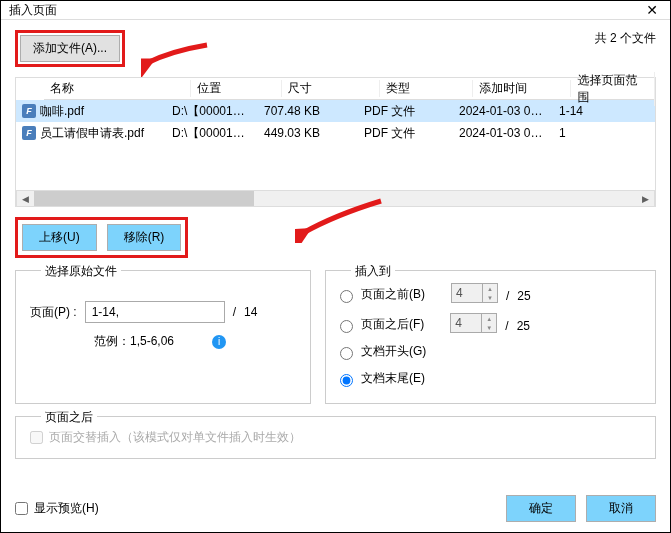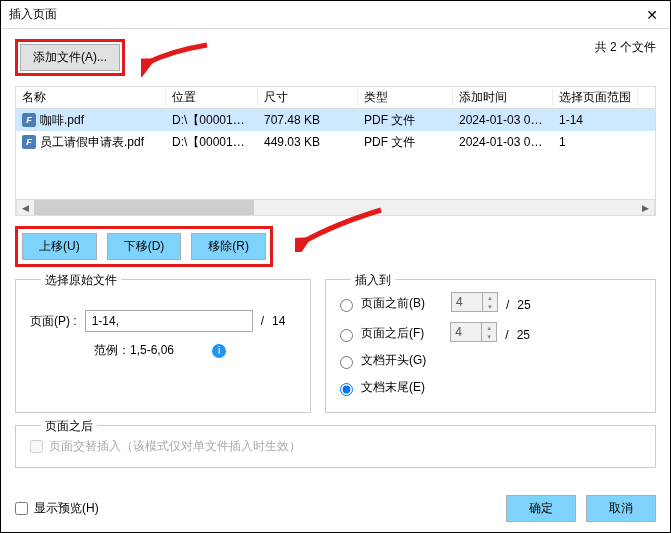--- a/index.html
+++ b/index.html
@@ -1,28 +1,28 @@
 <!DOCTYPE html>
 <html><head>
 <meta charset="utf-8">
 <style>
 * { box-sizing: border-box; margin: 0; padding: 0; font-family: "Microsoft YaHei", sans-serif; font-size: 12px; }
 body { background: #fff; width: 671px; height: 533px; border: 1px solid #000; position: relative; }
-.titlebar { height: 28px; display: flex; align-items: center; padding: 0 8px; border-bottom: 1px solid #ddd; }
+.titlebar { height: 19px; display: flex; align-items: center; padding: 0 8px; border-bottom: 1px solid #ddd; }
 .titlebar .title { flex: 1; }
 .close-x { font-size: 14px; cursor: pointer; padding: 0 4px; }
 .content { padding: 10px 14px; }
 .toprow { display: flex; margin-bottom: 10px; }
 .add-btn { padding: 4px 12px; background: #e1e1e1; border: 1px solid #adadad; cursor: pointer; }
 .hi1 { border: 3px solid #e21a1a; padding: 2px; display: inline-block; }
 .arrow1 { position: absolute; left: 140px; top: 40px; }
 .count { margin-left: auto; }
 .table { border: 1px solid #ddd; border-bottom: none; }
 .thead, .trow { display: flex; align-items: center; height: 22px; }
-.thead { background: #fff; border-bottom: 1px solid #ddd; }
+.thead { background: #fff; border-bottom: 1px solid #ddd; margin-left: 28px; }
 .thead .cell { border-right: 1px solid #eee; padding: 0 6px; }
 .trow .cell { padding: 0 6px; overflow: hidden; white-space: nowrap; text-overflow: ellipsis; }
 .trow.selected { background: #cde8ff; }
 .cell.name { width: 150px; display: flex; align-items: center; gap: 4px; }
 .cell.loc { width: 92px; }
 .cell.size { width: 100px; }
 .cell.type { width: 95px; }
 .cell.time { width: 100px; }
 .cell.range { width: 85px; }
 .ficon { width: 14px; height: 14px; background: #4a7ebb; border-radius: 2px; display: inline-flex; align-items: center; justify-content: center; color: #fff; font-size: 9px; font-weight: bold; font-style: italic; }
@@ -34,21 +34,21 @@
 .btnrow { margin-top: 10px; position: relative; }
 .hi2 { border: 3px solid #e21a1a; padding: 4px; display: inline-flex; gap: 10px; }
 .btn { padding: 4px 16px; background: #7dd3fc; border: 1px solid #adadad; cursor: pointer; }
 .arrow2 { position: absolute; left: 280px; top: -20px; }
 .panels { display: flex; gap: 14px; margin-top: 12px; }
 .fieldset { border: 1px solid #ccc; padding: 12px 14px 16px; position: relative; }
 .legend { position: absolute; top: -8px; left: 25px; background: #fff; padding: 0 4px; }
 .fs-left { width: 296px; }
 .fs-right { flex: 1; }
 .pagerow { display: flex; align-items: center; gap: 8px; margin-top: 18px; }
-.pginput { width: 168px; padding: 3px 6px; border: 1px solid #aaa; }
+.pginput { width: 140px; padding: 3px 6px; border: 1px solid #aaa; }
 .example { display: flex; align-items: center; gap: 8px; margin-top: 10px; margin-left: 64px; }
 .info-icon { width: 14px; height: 14px; border-radius: 50%; background: #2196f3; color: #fff; display: inline-flex; align-items: center; justify-content: center; font-size: 10px; margin-left: 30px; }
 .radio-row { display: flex; align-items: flex-end; gap: 8px; margin-bottom: 10px; }
 .radio { width: 13px; height: 13px; }
 .spin { display: inline-flex; border: 1px solid #aaa; background: #f0f0f0; color: #888; }
 .spin input { width: 30px; border: none; padding: 2px 4px; background: #f0f0f0; text-align: left; }
 .spin-btns { display: flex; flex-direction: column; border-left: 1px solid #aaa; }
 .spin-b { width: 14px; height: 9px; font-size: 6px; display: flex; align-items: center; justify-content: center; cursor: pointer; }
 .fs-mode { margin-top: 12px; border: 1px solid #ccc; padding: 12px 14px; position: relative; }
 .chk-disabled { color: #aaa; display: flex; align-items: center; gap: 6px; }
@@ -125,21 +125,20 @@
     <svg class="arrow2" width="90" height="46">
       <defs>
           <marker id="ah2" markerWidth="8" markerHeight="8" refX="2" refY="4" orient="auto">
             <path d="M8,0 L0,4 L8,8 Z" fill="#e21a1a"></path>
           </marker>
         </defs>
       <path d="M86,4 Q40,18 8,36" stroke="#e21a1a" stroke-width="5" fill="none" marker-end="url(#ah2)"></path>
     </svg>
     <span class="hi2">
       <button class="btn">上移(U)</button>
-      <button class="btn">下移(D)</button>
       <button class="btn">移除(R)</button>
     </span>
   </div>
 
   <div class="panels">
     <div class="fieldset fs-left">
       <span class="legend">选择原始文件</span>
       <div class="pagerow">
         <span>页面(P) :</span>
         <input class="pginput" value="1-14," style="">

